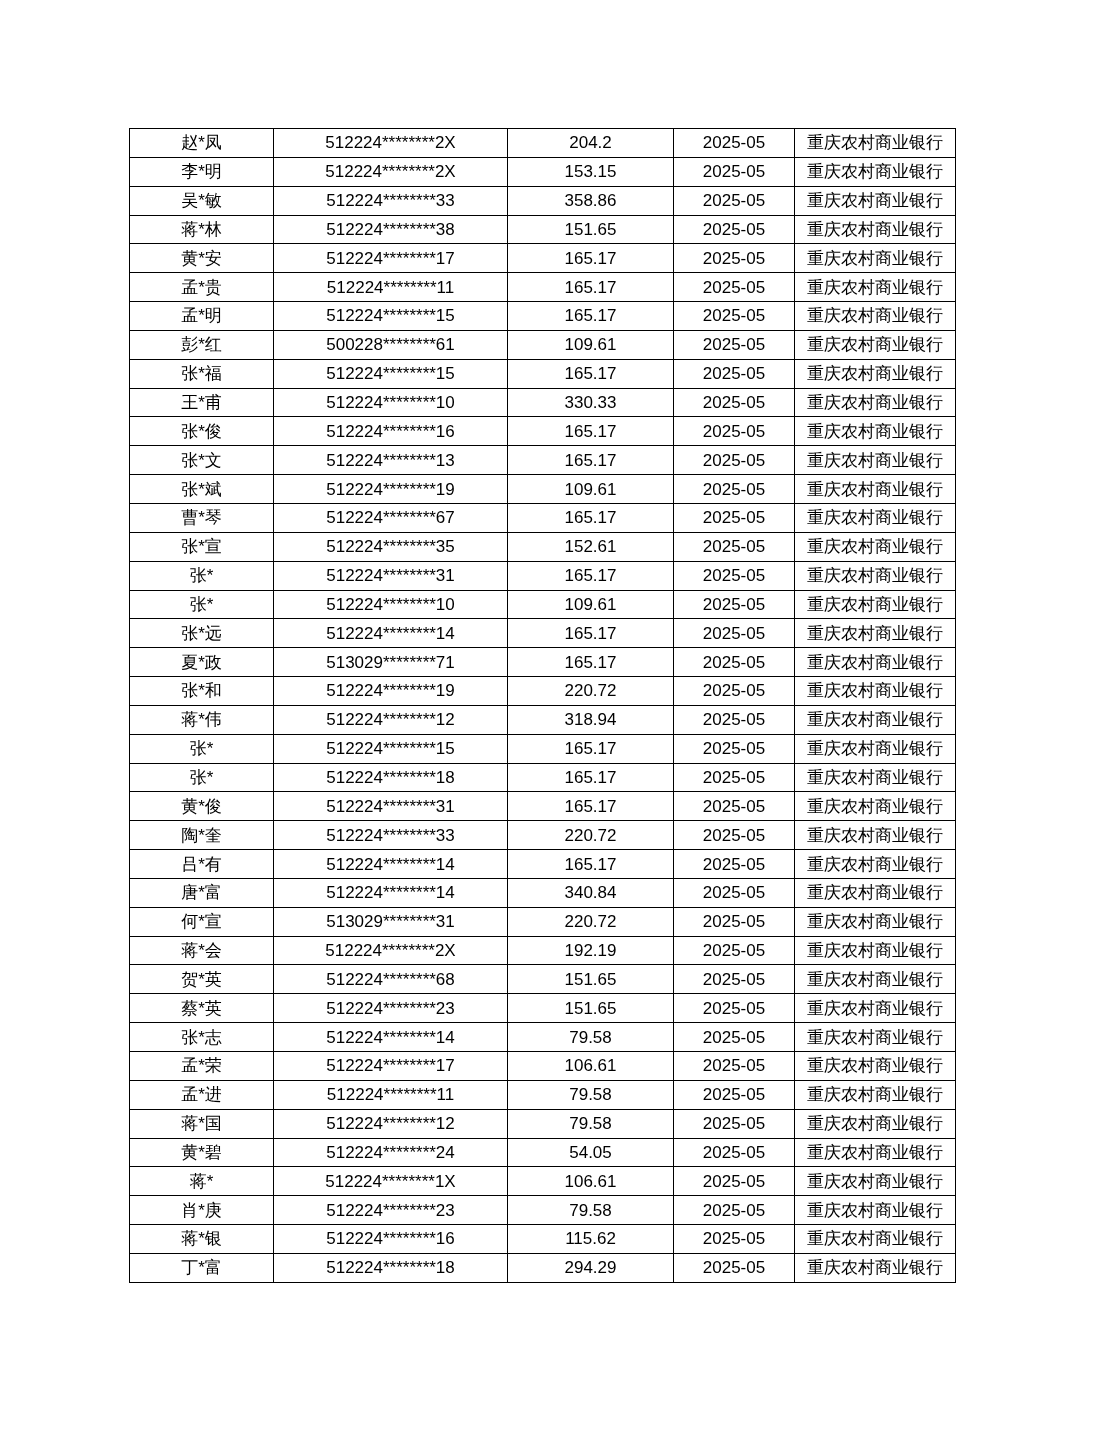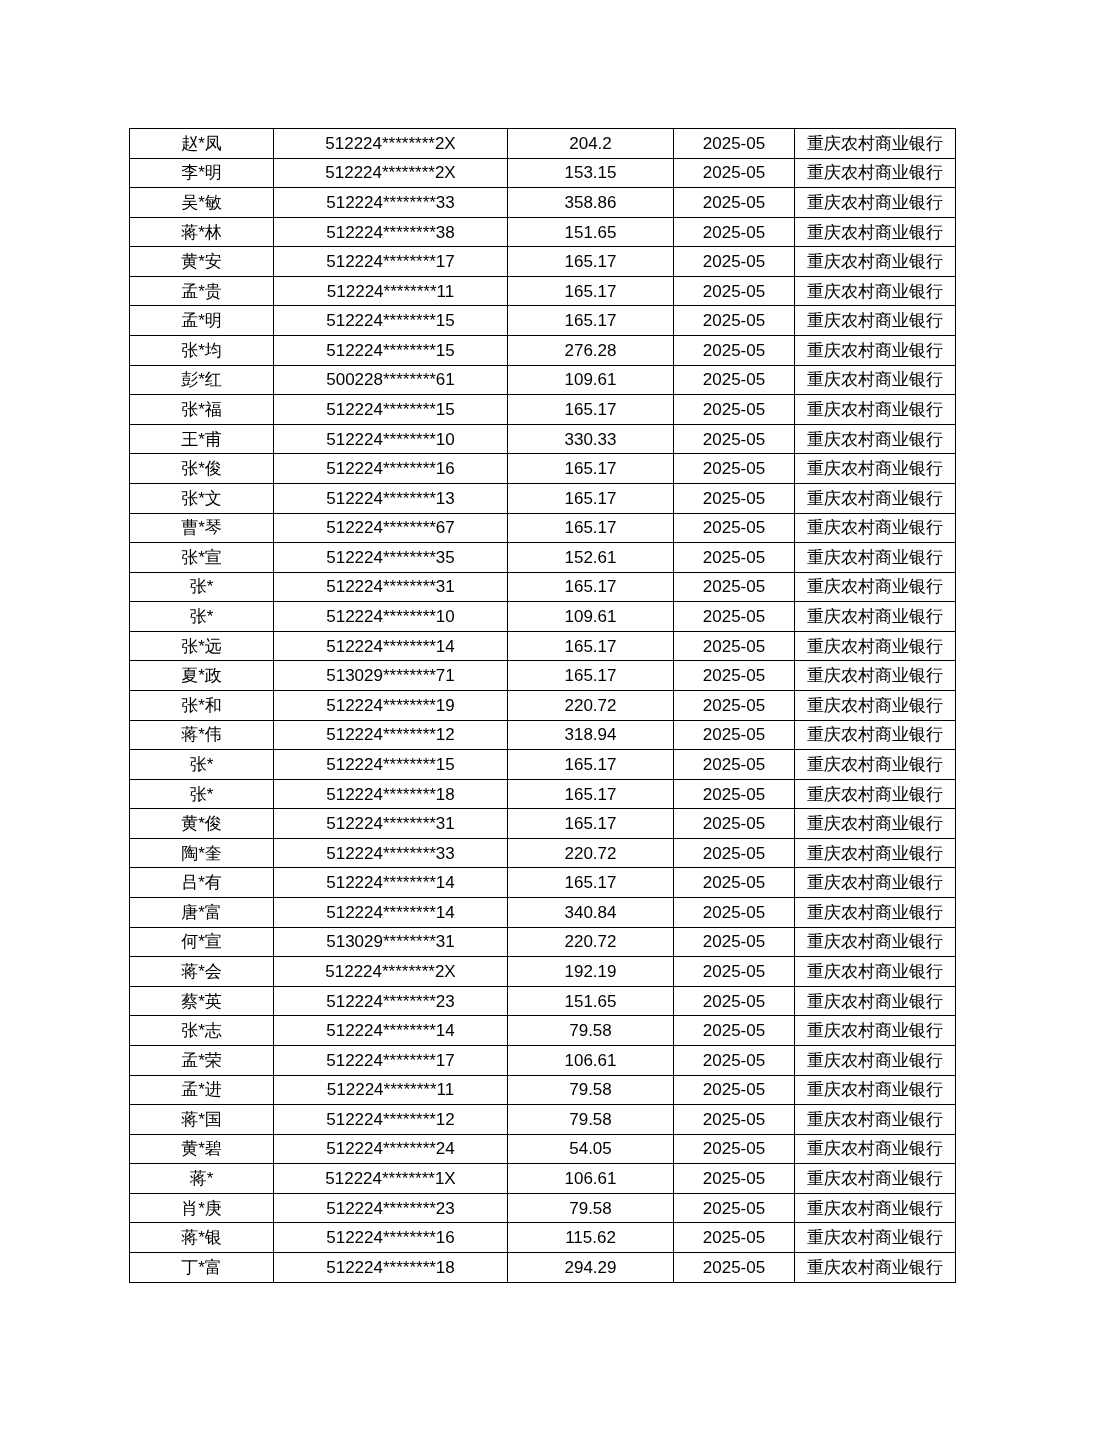--- a/index.html
+++ b/index.html
@@ -95,27 +95,20 @@
           <td class="col-bank">重庆农村商业银行</td>
         </tr>
         <tr>
           <td class="col-name">孟*明</td>
           <td class="col-id">512224********15</td>
           <td class="col-amount">165.17</td>
           <td class="col-month">2025-05</td>
           <td class="col-bank">重庆农村商业银行</td>
         </tr>
         <tr>
-          <td class="col-name">张*均</td>
-          <td class="col-id">512224********15</td>
-          <td class="col-amount">276.28</td>
-          <td class="col-month">2025-05</td>
-          <td class="col-bank">重庆农村商业银行</td>
-        </tr>
-        <tr>
           <td class="col-name">彭*红</td>
           <td class="col-id">500228********61</td>
           <td class="col-amount">109.61</td>
           <td class="col-month">2025-05</td>
           <td class="col-bank">重庆农村商业银行</td>
         </tr>
         <tr>
           <td class="col-name">张*福</td>
           <td class="col-id">512224********15</td>
           <td class="col-amount">165.17</td>
@@ -137,20 +130,27 @@
           <td class="col-bank">重庆农村商业银行</td>
         </tr>
         <tr>
           <td class="col-name">张*文</td>
           <td class="col-id">512224********13</td>
           <td class="col-amount">165.17</td>
           <td class="col-month">2025-05</td>
           <td class="col-bank">重庆农村商业银行</td>
         </tr>
         <tr>
+          <td class="col-name">张*斌</td>
+          <td class="col-id">512224********19</td>
+          <td class="col-amount">109.61</td>
+          <td class="col-month">2025-05</td>
+          <td class="col-bank">重庆农村商业银行</td>
+        </tr>
+        <tr>
           <td class="col-name">曹*琴</td>
           <td class="col-id">512224********67</td>
           <td class="col-amount">165.17</td>
           <td class="col-month">2025-05</td>
           <td class="col-bank">重庆农村商业银行</td>
         </tr>
         <tr>
           <td class="col-name">张*宣</td>
           <td class="col-id">512224********35</td>
           <td class="col-amount">152.61</td>
@@ -245,20 +245,27 @@
           <td class="col-name">何*宣</td>
           <td class="col-id">513029********31</td>
           <td class="col-amount">220.72</td>
           <td class="col-month">2025-05</td>
           <td class="col-bank">重庆农村商业银行</td>
         </tr>
         <tr>
           <td class="col-name">蒋*会</td>
           <td class="col-id">512224********2X</td>
           <td class="col-amount">192.19</td>
+          <td class="col-month">2025-05</td>
+          <td class="col-bank">重庆农村商业银行</td>
+        </tr>
+        <tr>
+          <td class="col-name">贺*英</td>
+          <td class="col-id">512224********68</td>
+          <td class="col-amount">151.65</td>
           <td class="col-month">2025-05</td>
           <td class="col-bank">重庆农村商业银行</td>
         </tr>
         <tr>
           <td class="col-name">蔡*英</td>
           <td class="col-id">512224********23</td>
           <td class="col-amount">151.65</td>
           <td class="col-month">2025-05</td>
           <td class="col-bank">重庆农村商业银行</td>
         </tr>

